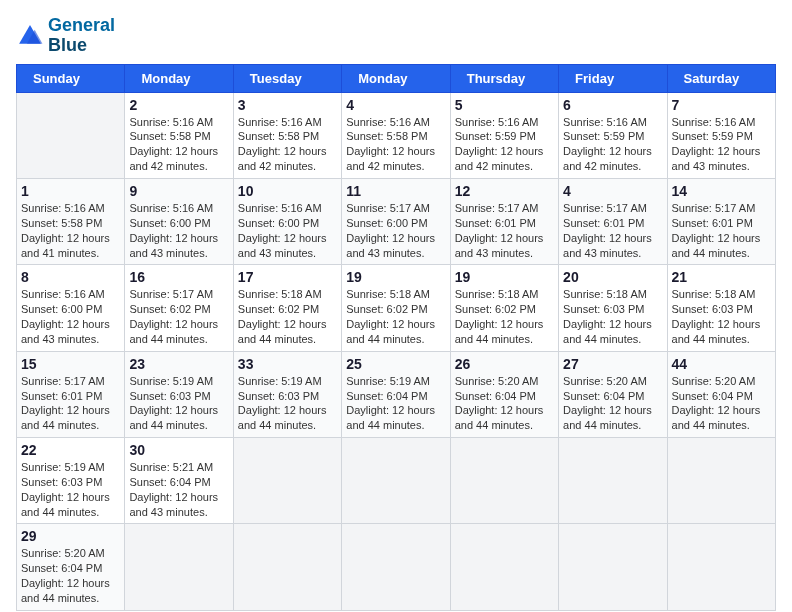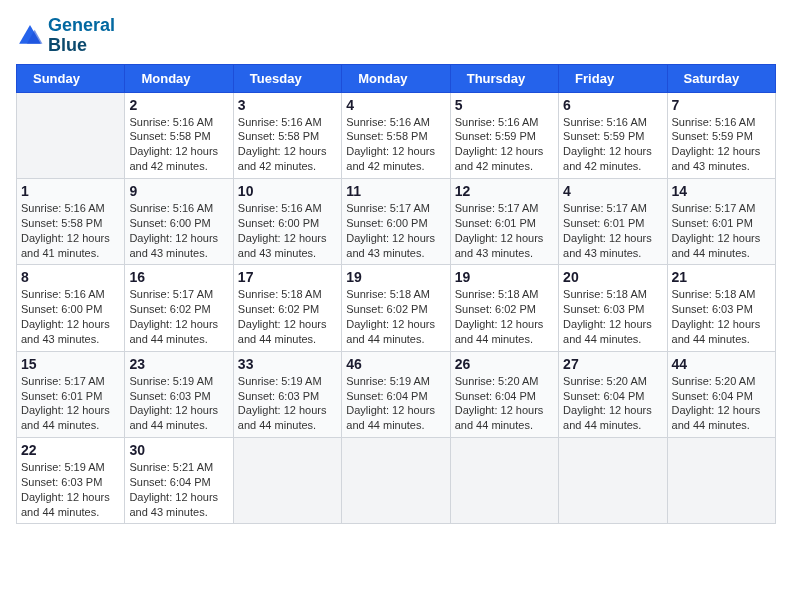--- a/index.html
+++ b/index.html
@@ -214,21 +214,21 @@
         </td>
         <td>
           <div class="day-num">23</div>
           <div class="day-info">Sunrise: 5:19 AM<br>Sunset: 6:03 PM<br>Daylight: 12 hours<br>and 44 minutes.</div>
         </td>
         <td>
           <div class="day-num">33</div>
           <div class="day-info">Sunrise: 5:19 AM<br>Sunset: 6:03 PM<br>Daylight: 12 hours<br>and 44 minutes.</div>
         </td>
         <td>
-          <div class="day-num">46</div>
+          <div class="day-num">25</div>
           <div class="day-info">Sunrise: 5:19 AM<br>Sunset: 6:04 PM<br>Daylight: 12 hours<br>and 44 minutes.</div>
         </td>
         <td>
           <div class="day-num">26</div>
           <div class="day-info">Sunrise: 5:20 AM<br>Sunset: 6:04 PM<br>Daylight: 12 hours<br>and 44 minutes.</div>
         </td>
         <td>
           <div class="day-num">27</div>
           <div class="day-info">Sunrise: 5:20 AM<br>Sunset: 6:04 PM<br>Daylight: 12 hours<br>and 44 minutes.</div>
         </td>
@@ -239,20 +239,32 @@
       </tr>
       <tr>
         <td>
           <div class="day-num">22</div>
           <div class="day-info">Sunrise: 5:19 AM<br>Sunset: 6:03 PM<br>Daylight: 12 hours<br>and 44 minutes.</div>
         </td>
         <td>
           <div class="day-num">30</div>
           <div class="day-info">Sunrise: 5:21 AM<br>Sunset: 6:04 PM<br>Daylight: 12 hours<br>and 43 minutes.</div>
         </td>
+        <td class="empty-cell"></td>
+        <td class="empty-cell"></td>
+        <td class="empty-cell"></td>
+        <td class="empty-cell"></td>
+        <td class="empty-cell"></td>
+      </tr>
+      <tr>
+        <td>
+          <div class="day-num">29</div>
+          <div class="day-info">Sunrise: 5:20 AM<br>Sunset: 6:04 PM<br>Daylight: 12 hours<br>and 44 minutes.</div>
+        </td>
+        <td class="empty-cell"></td>
         <td class="empty-cell"></td>
         <td class="empty-cell"></td>
         <td class="empty-cell"></td>
         <td class="empty-cell"></td>
         <td class="empty-cell"></td>
       </tr>
     </tbody>
 </table>
 
 </body></html>

